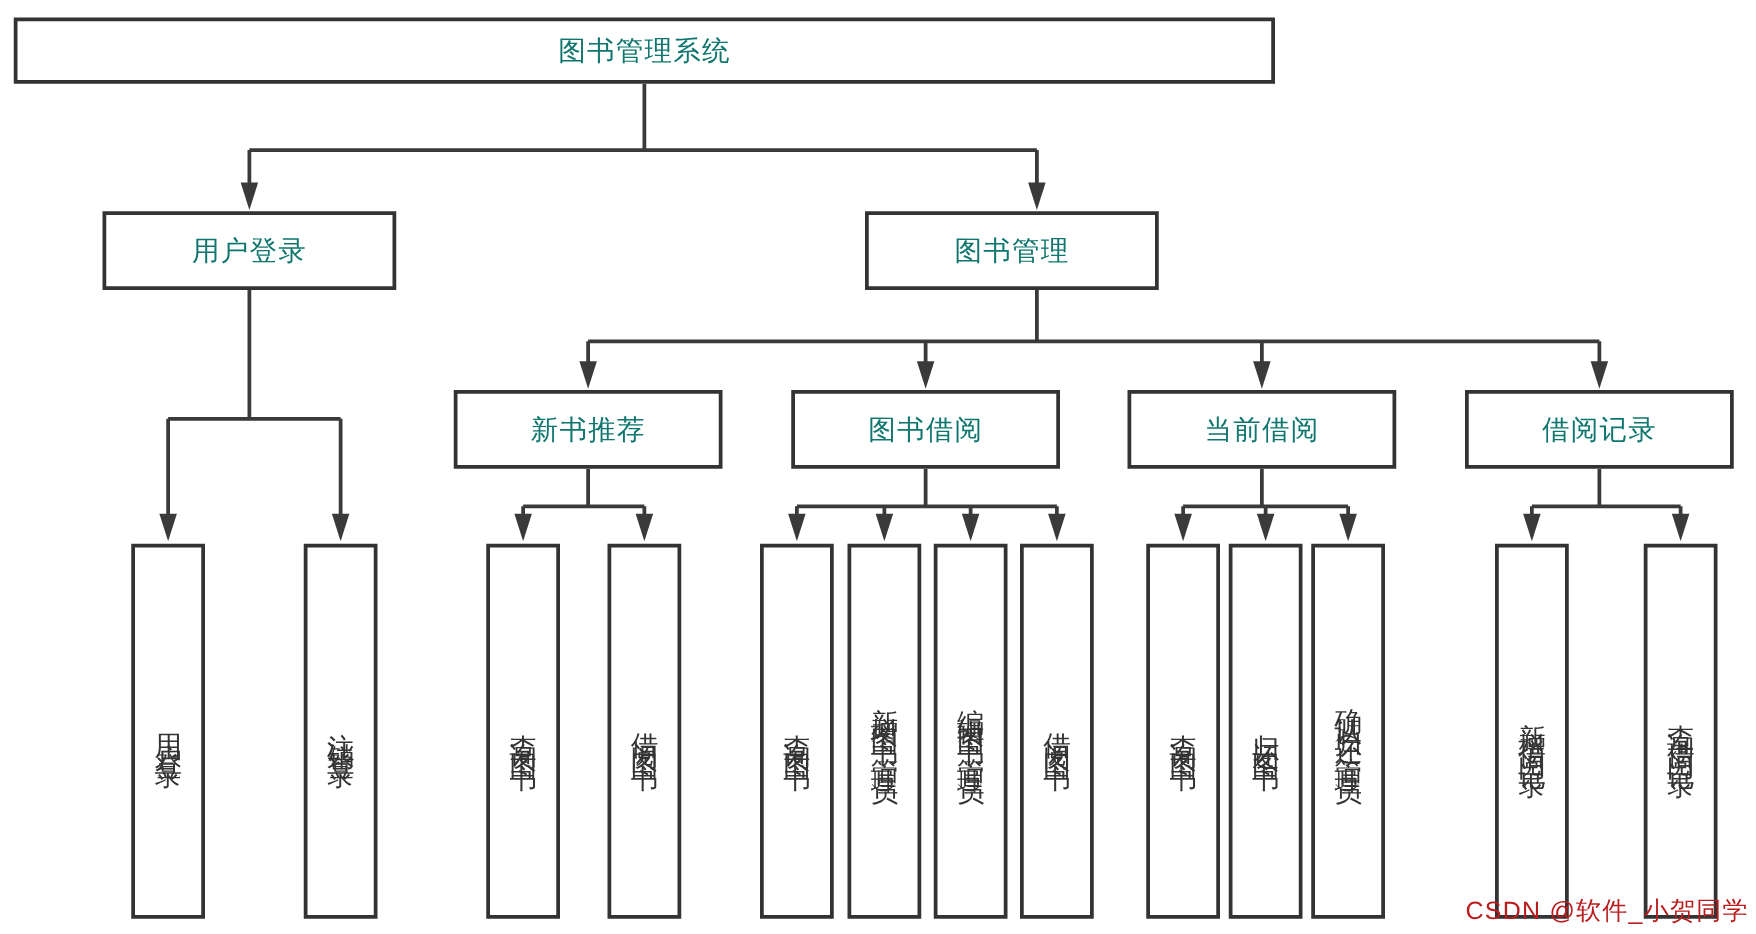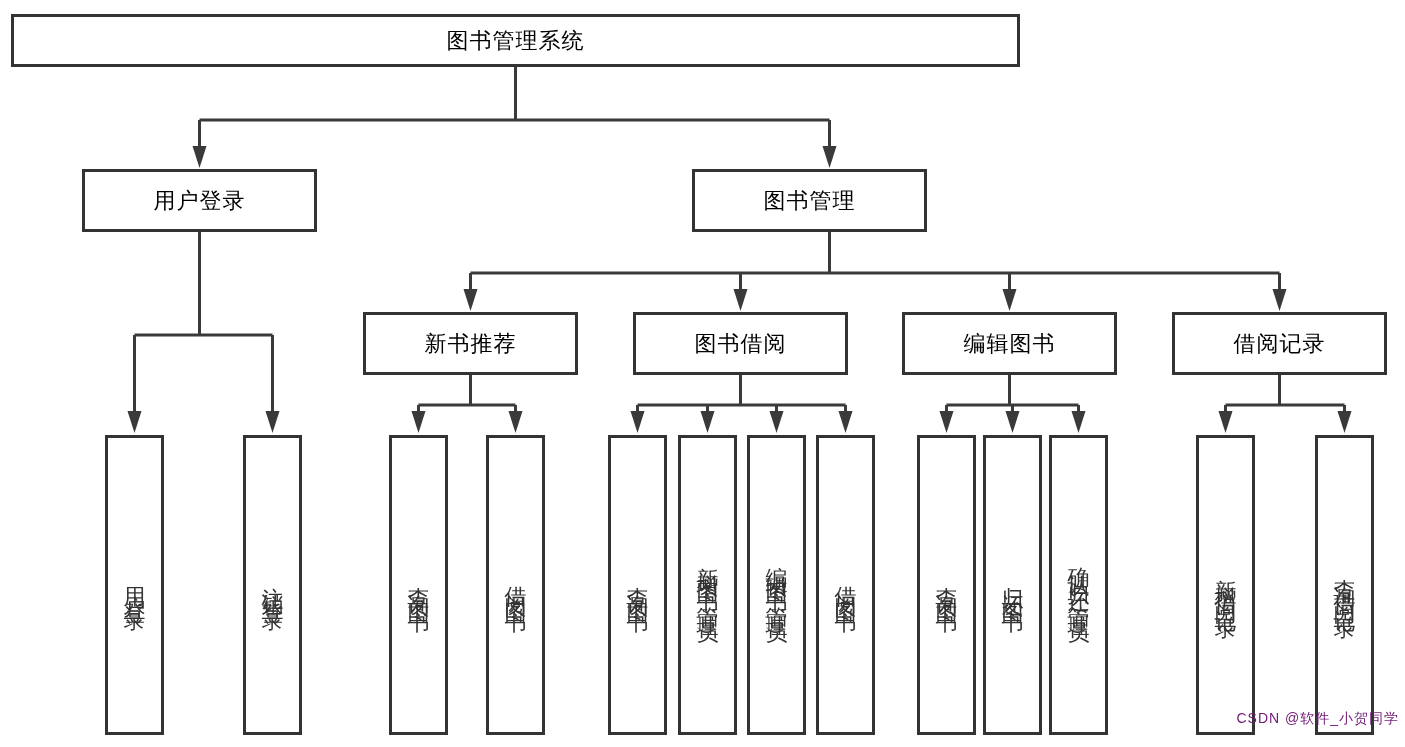--- a/index.html
+++ b/index.html
@@ -23,21 +23,21 @@
   }
   .hbox {
     position: absolute;
     box-sizing: border-box;
     border: 3px solid #333333;
     background: #ffffff;
     display: flex;
     align-items: center;
     justify-content: center;
     font-size: 22px;
-    color: #000000;
+    color: #0f766e;
     letter-spacing: 1px;
     white-space: nowrap;
   }
   .vbox {
     position: absolute;
     box-sizing: border-box;
     top: 435px;
     width: 59px;
     height: 300px;
     border: 3px solid #333333;
@@ -49,23 +49,23 @@
   .vtext {
     writing-mode: vertical-rl;
     font-size: 22px;
     letter-spacing: 8px;
     color: #333333;
     line-height: 1;
   }
   .watermark {
     position: absolute;
     right: 6px;
-    bottom: 19px;
-    font-size: 14px;
-    color: #701a75;
+    bottom: 5px;
+    font-size: 20px;
+    color: #b91c1c;
     letter-spacing: 1px;
     white-space: nowrap;
   }
   
   #node-root        { left: 11px;   top: 14px;  width: 1009px; height: 53px; }
   #node-user-login  { left: 82px;   top: 169px; width: 235px;  height: 63px; }
   #node-book-mgmt   { left: 692px;  top: 169px; width: 235px;  height: 63px; }
   #node-new-books   { left: 363px;  top: 312px; width: 215px;  height: 63px; }
   #node-borrowing   { left: 633px;  top: 312px; width: 215px;  height: 63px; }
   #node-current     { left: 902px;  top: 312px; width: 215px;  height: 63px; }
@@ -121,21 +121,21 @@
     </g>
   </svg>
 
   <div class="hbox" id="node-root">图书管理系统</div>
 
   <div class="hbox" id="node-user-login">用户登录</div>
   <div class="hbox" id="node-book-mgmt">图书管理</div>
 
   <div class="hbox" id="node-new-books">新书推荐</div>
   <div class="hbox" id="node-borrowing">图书借阅</div>
-  <div class="hbox" id="node-current">编辑图书</div>
+  <div class="hbox" id="node-current">当前借阅</div>
   <div class="hbox" id="node-records">借阅记录</div>
 
   <div class="vbox" id="leaf-login">
     <span class="vtext">用户登录</span>
   </div>
   <div class="vbox" id="leaf-logout">
     <span class="vtext">注销登录</span>
   </div>
 
   <div class="vbox" id="leaf-nb-query">

